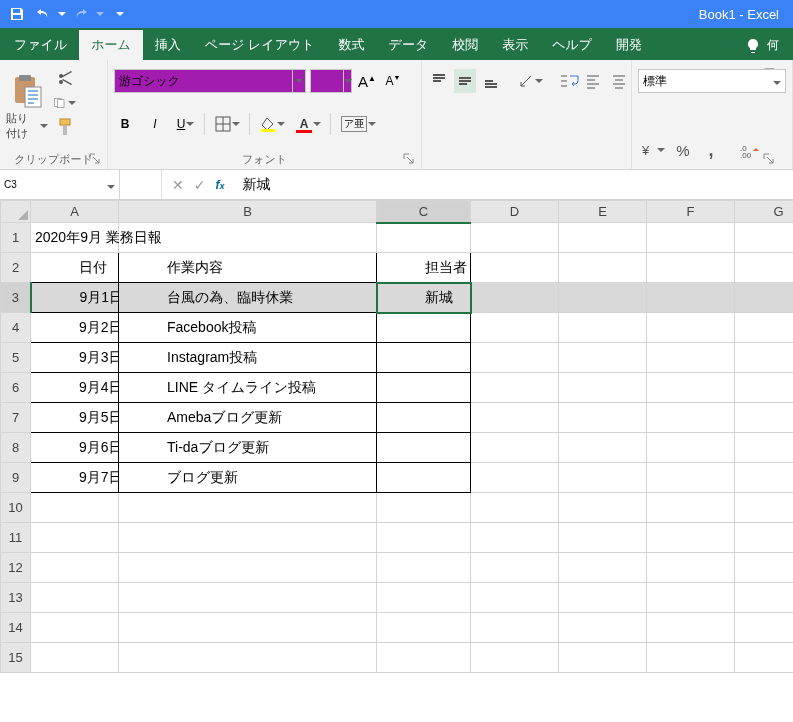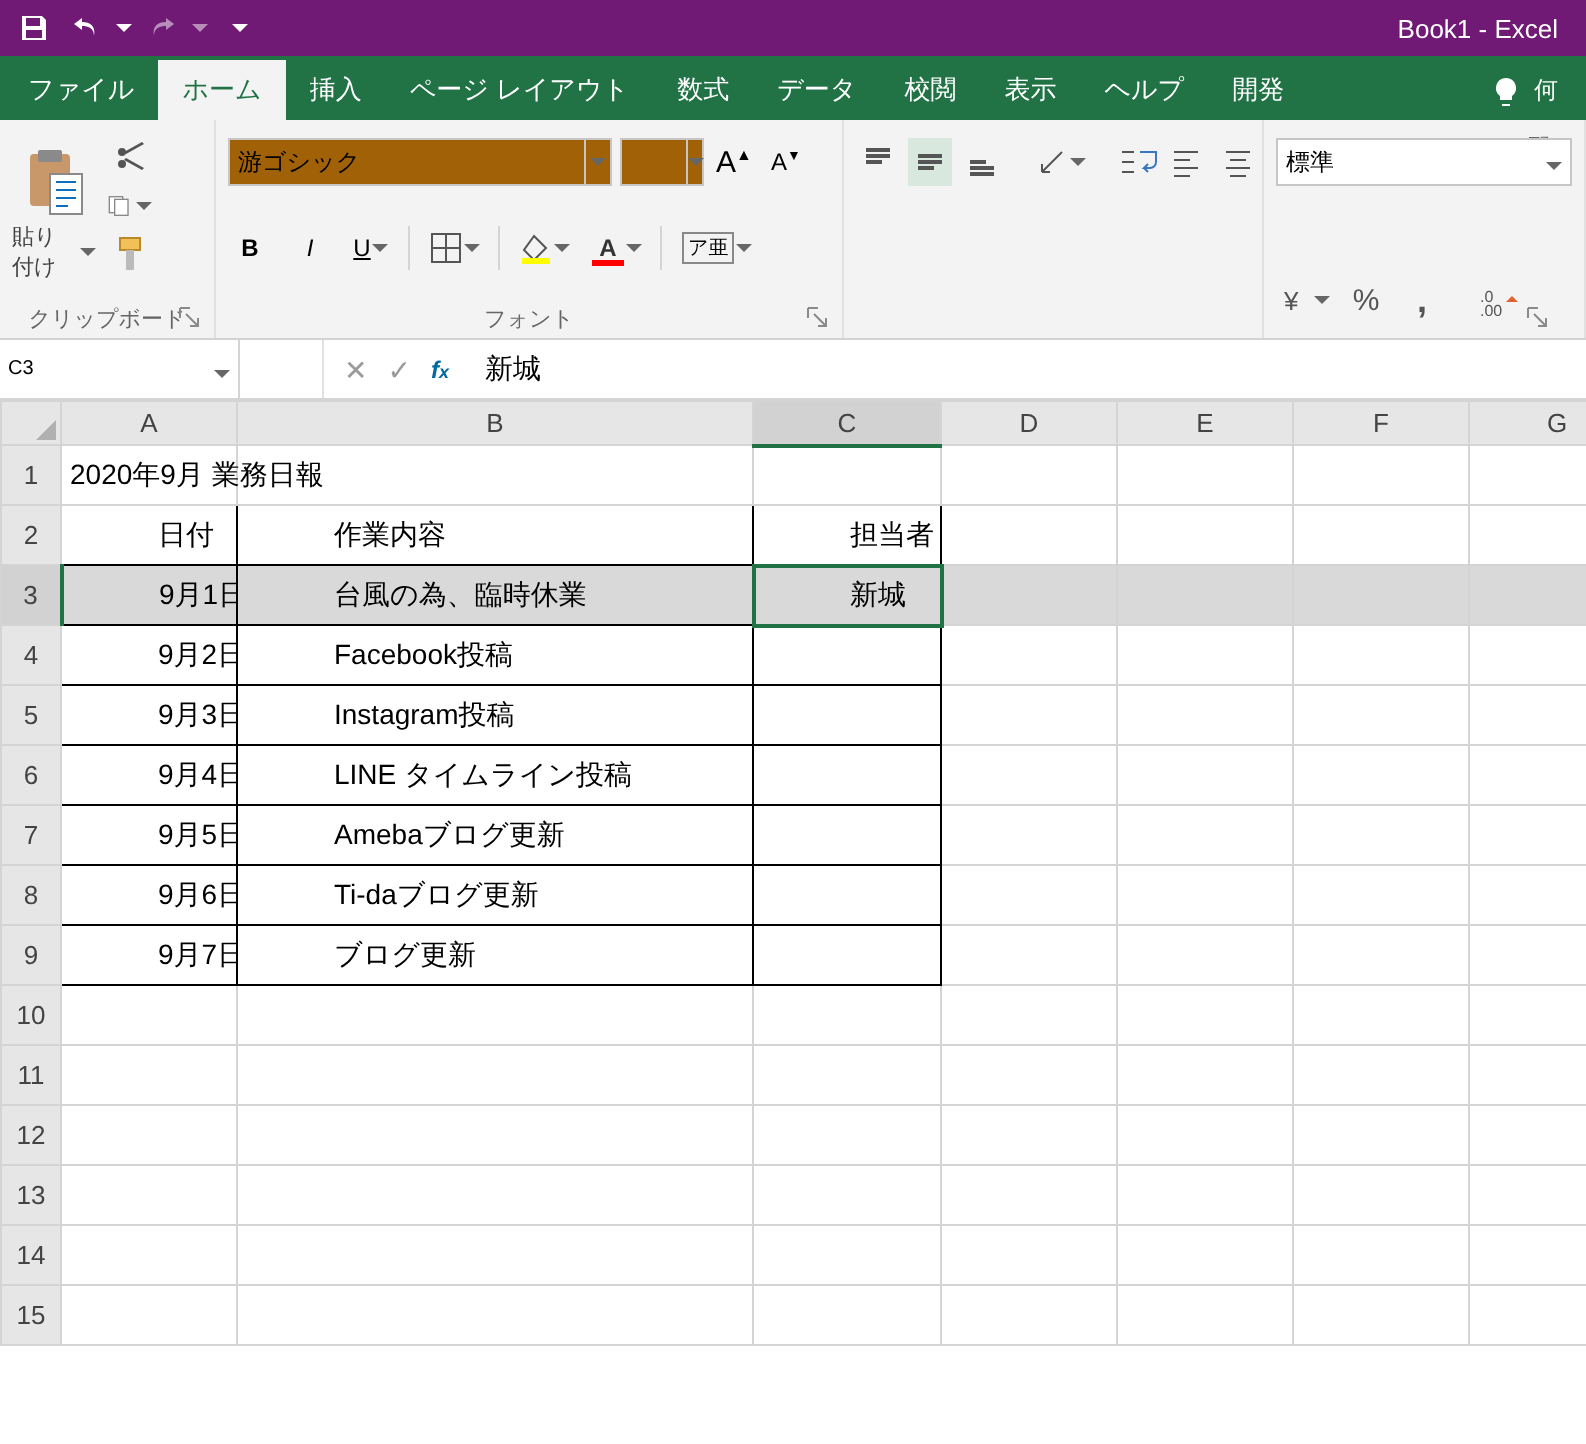--- a/index.html
+++ b/index.html
@@ -1,19 +1,19 @@
 <!DOCTYPE html>
 <html><head>
 <meta charset="utf-8">
 <style>
   * { box-sizing: border-box; margin: 0; padding: 0; font-family: "Meiryo", "Yu Gothic", sans-serif; }
   body { width: 793px; height: 722px; background: #fff; overflow: hidden; font-size: 12px; user-select: none; }
 
   
-  .titlebar { background: #701a75; color: #fff; height: 28px; display: flex; align-items: center; padding: 0 6px; }
+  .titlebar { background: #3b82f6; color: #fff; height: 28px; display: flex; align-items: center; padding: 0 6px; }
   .qat { display: flex; align-items: center; gap: 4px; }
   .qat-ico { width: 22px; height: 22px; display:flex; align-items:center; justify-content:center; color:#fff; }
   .qat-ico svg { fill:#fff; }
   .qat-sep { width: 4px; }
   .title-spacer { flex:1; }
   .doc-title { font-size: 13px; color: #fff; padding-right: 8px; }
 
   
   .ribbontabs { background:#217346; height: 32px; display:flex; align-items: flex-end; padding: 0 8px; }
   .rtab { color:#fff; font-size: 13px; padding: 6px 12px; cursor:pointer; }
@@ -34,21 +34,21 @@
   .clipgroup { width:108px;}
   .clipboard-big { width:42px; text-align:left; }
   .clipboard-big .icon { width:36px; height:36px; margin:0 auto; }
   .clipboard-big .lbl { font-size:11px; color:#444; margin-top:2px; display:flex; align-items:center; justify-content:center; gap:2px;}
   .clip-side { display:flex; flex-direction:column; gap:4px; justify-content:flex-start; height:80px; padding-top:2px;}
   .clip-side .sico { width:22px; height:20px; display:flex; align-items:center; justify-content:center;}
 
   
   .fontgroup { width:314px; flex-direction:column; }
   .fontgroup .row { display:flex; align-items:center; gap:4px; height:34px;}
-  .combo { display:flex; align-items:center; background:#a16207; border:1px solid #c6c6c6; height:24px;gap:24px; }
+  .combo { display:flex; align-items:center; background:#a21caf; border:1px solid #c6c6c6; height:24px;gap:24px; }
   .combo.font { width:192px; }
   .combo.size { width:42px; }
   .combo input { border:none; outline:none; font-size:12px; padding:0 4px; width:100%; background:transparent;}
   .combo .dd { width:16px; display:flex; align-items:center; justify-content:center; border-left:1px solid #c6c6c6; height:100%; }
   .rb-btn { min-width:22px; height:24px; display:flex; align-items:center; justify-content:center; padding:0 2px; }
   .rb-btn.withdd { padding-right:0;}
   .dd-caret { width:10px; display:flex; align-items:center; justify-content:center; }
   .fontgroup .row2 { gap:8px; }
 
   

